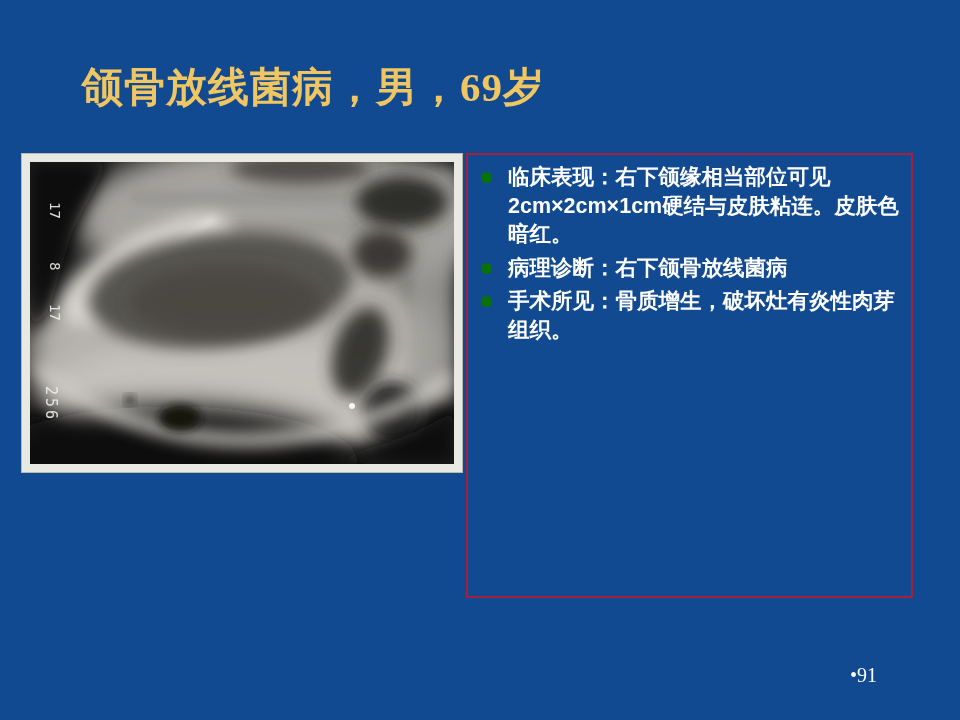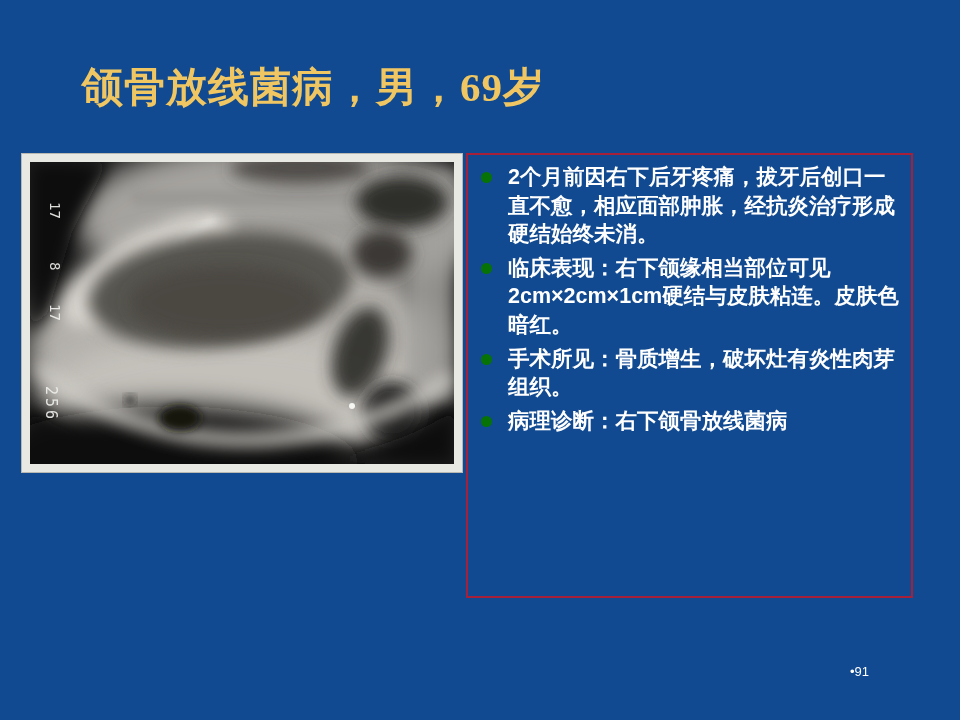--- a/index.html
+++ b/index.html
@@ -66,22 +66,22 @@
   .note-text{
     width:400px;
     font-size:21.5px;
     font-weight:bold;
     line-height:1.33;
     color:var(--text-color);
   }
   .page-number{
     position:absolute;
     left:850px;top:664px;
-    font-family:Liberation Sans, sans-serif;
-    font-size:13px;
+    font-family:Liberation Serif, serif;
+    font-size:20px;
     color:var(--page-number-color);
   }
   .film-label{
     font-family:"DejaVu Sans Mono","Liberation Mono",monospace;
     fill:#efefec;
     opacity:.92;
   }
 </style>
 </head>
 <body>
@@ -142,30 +142,26 @@
     <text class="film-label" font-size="14" transform="rotate(90 20 100)" x="20" y="100">8</text>
     <text class="film-label" font-size="14" transform="rotate(90 20 142)" x="20" y="142">17</text>
     <text class="film-label" font-size="15" letter-spacing="3" transform="rotate(90 16 224)" x="16" y="224">256</text>
   </svg>
 </div>
 
 <div class="notes-box">
   <ul class="notes-list">
     <li class="note">
       <span class="dot"></span>
-      <span class="note-text">2个月前因右下后牙疼痛，拔牙后创口一直不愈，相应面部肿胀，经抗炎治疗形成硬结始终未消。</span>
-    </li>
-    <li class="note">
-      <span class="dot"></span>
       <span class="note-text">临床表现：右下颌缘相当部位可见2cm×2cm×1cm硬结与皮肤粘连。皮肤色暗红。</span>
     </li>
     <li class="note">
       <span class="dot"></span>
-      <span class="note-text">手术所见：骨质增生，破坏灶有炎性肉芽组织。</span>
+      <span class="note-text">病理诊断：右下颌骨放线菌病</span>
     </li>
     <li class="note">
       <span class="dot"></span>
-      <span class="note-text">病理诊断：右下颌骨放线菌病</span>
+      <span class="note-text">手术所见：骨质增生，破坏灶有炎性肉芽组织。</span>
     </li>
   </ul>
 </div>
 
 <div class="page-number">•91</div>
 
 </body></html>

